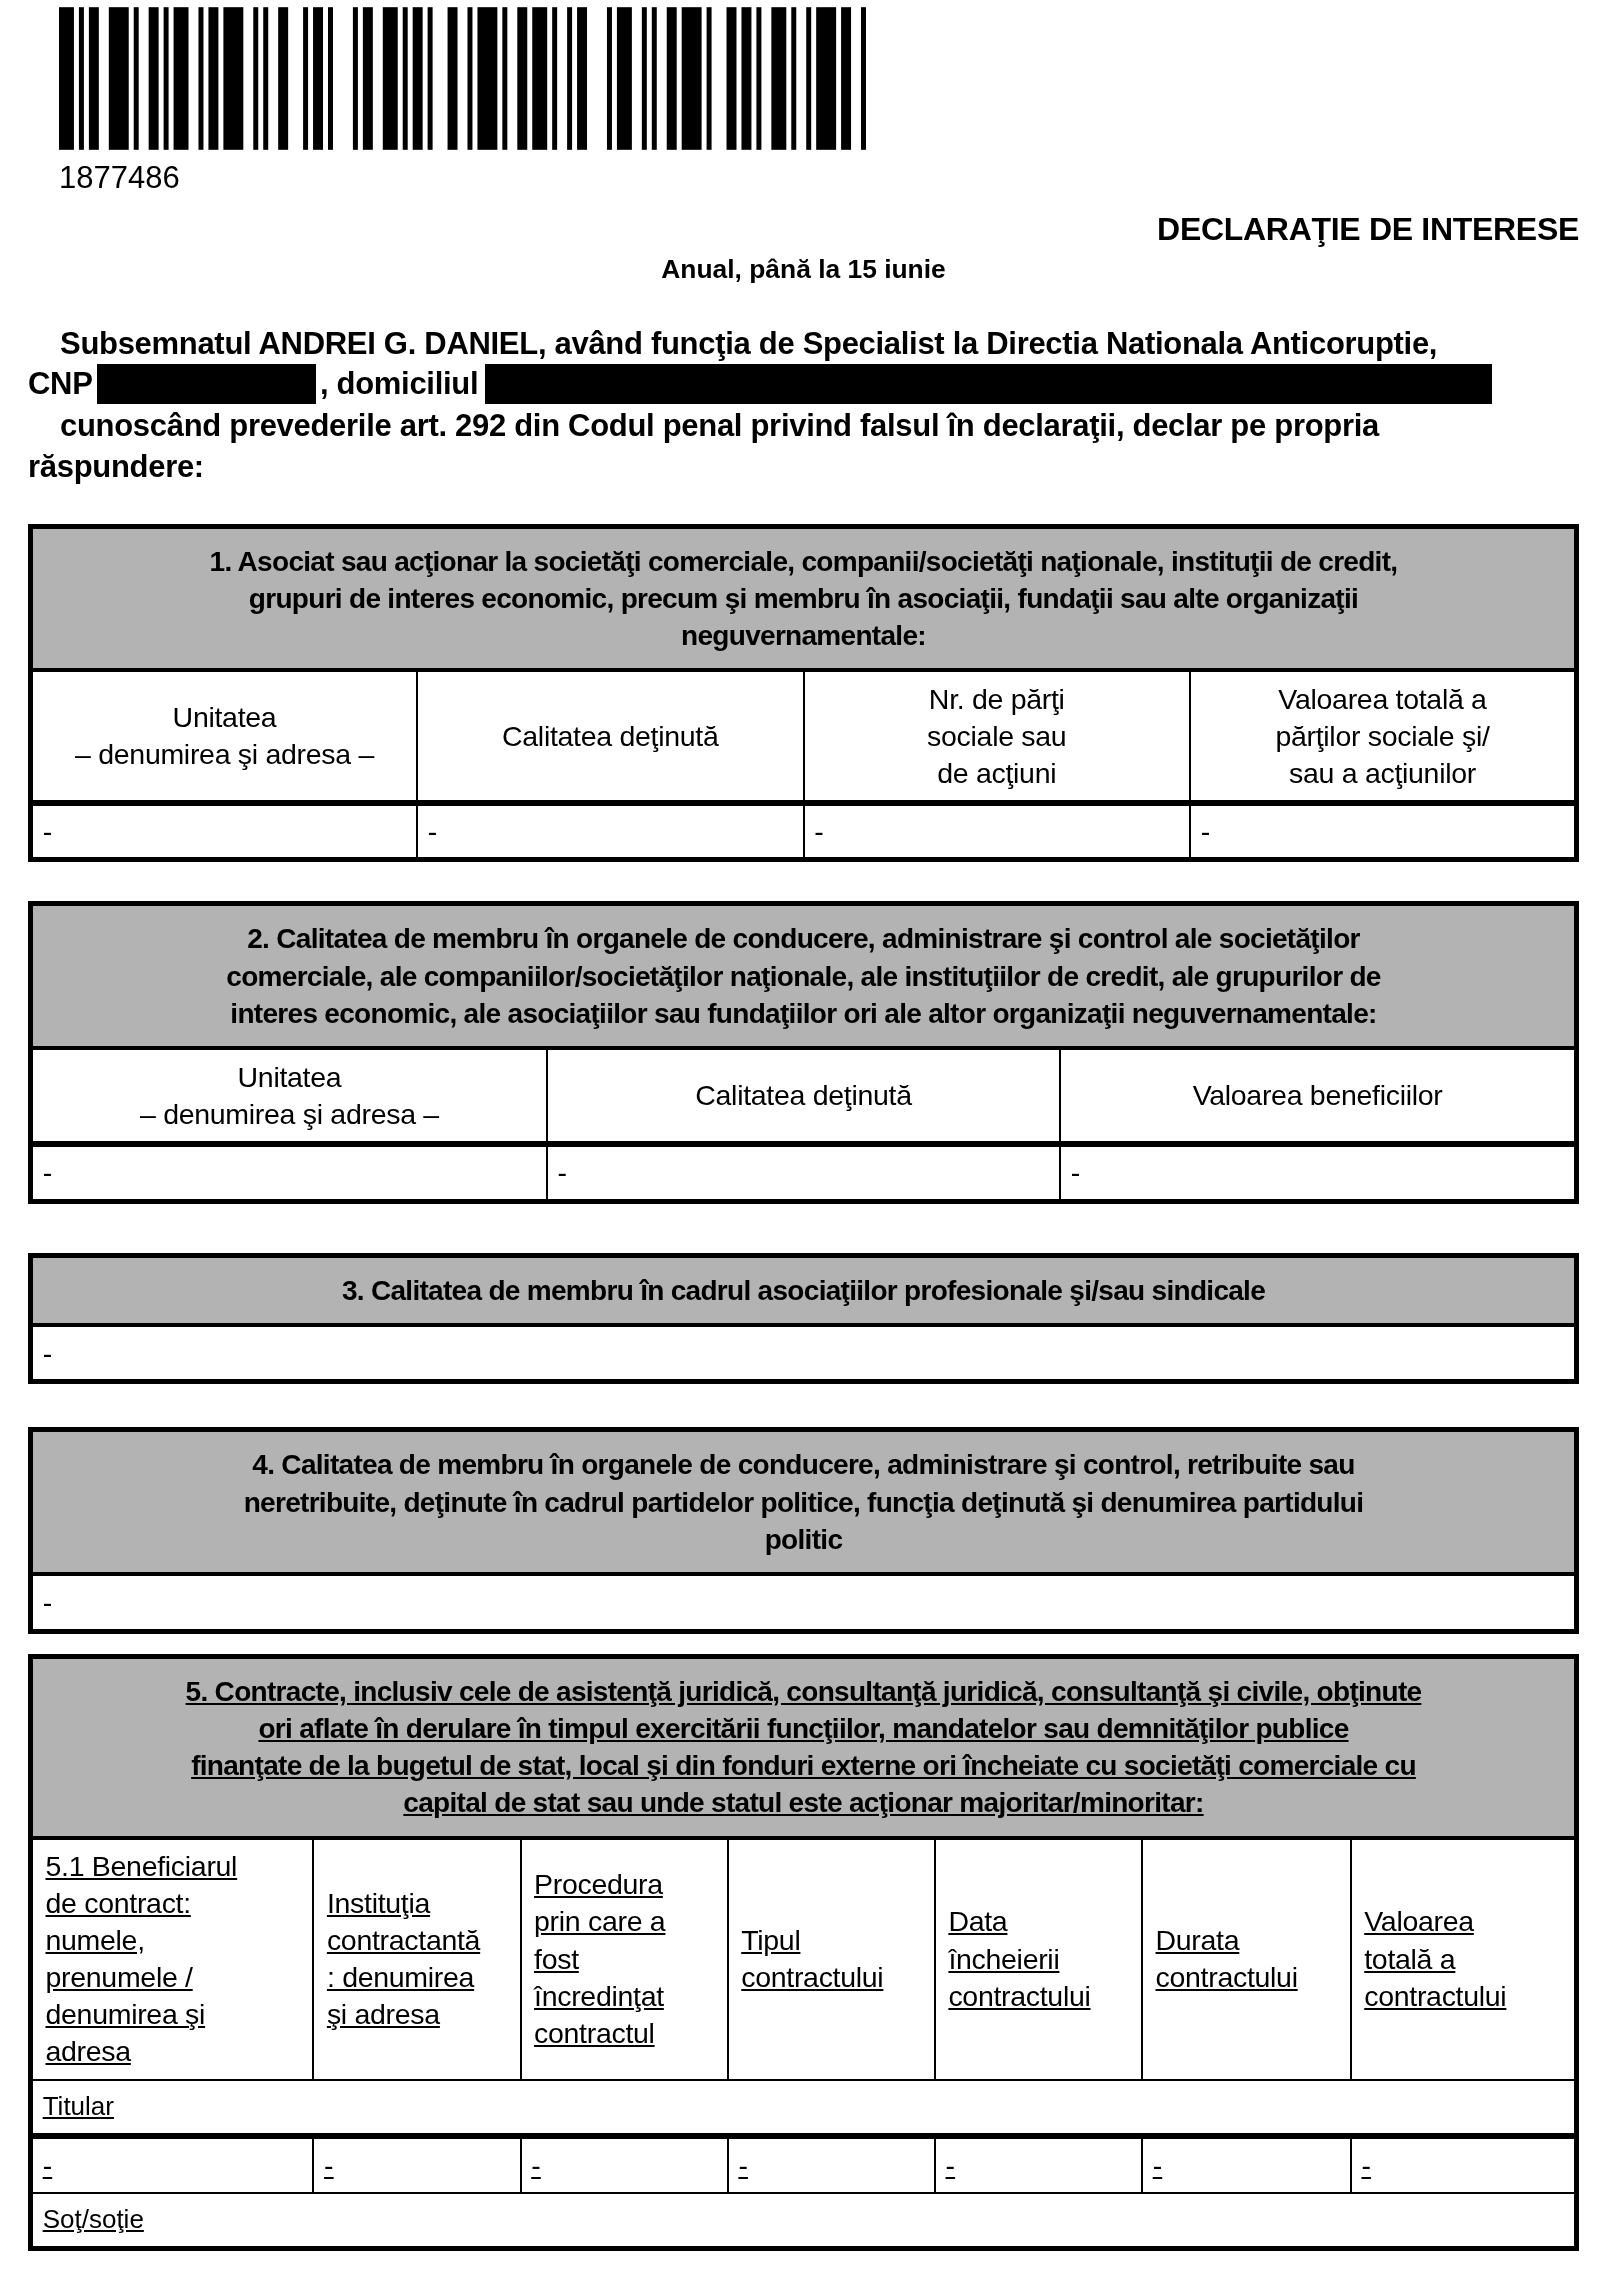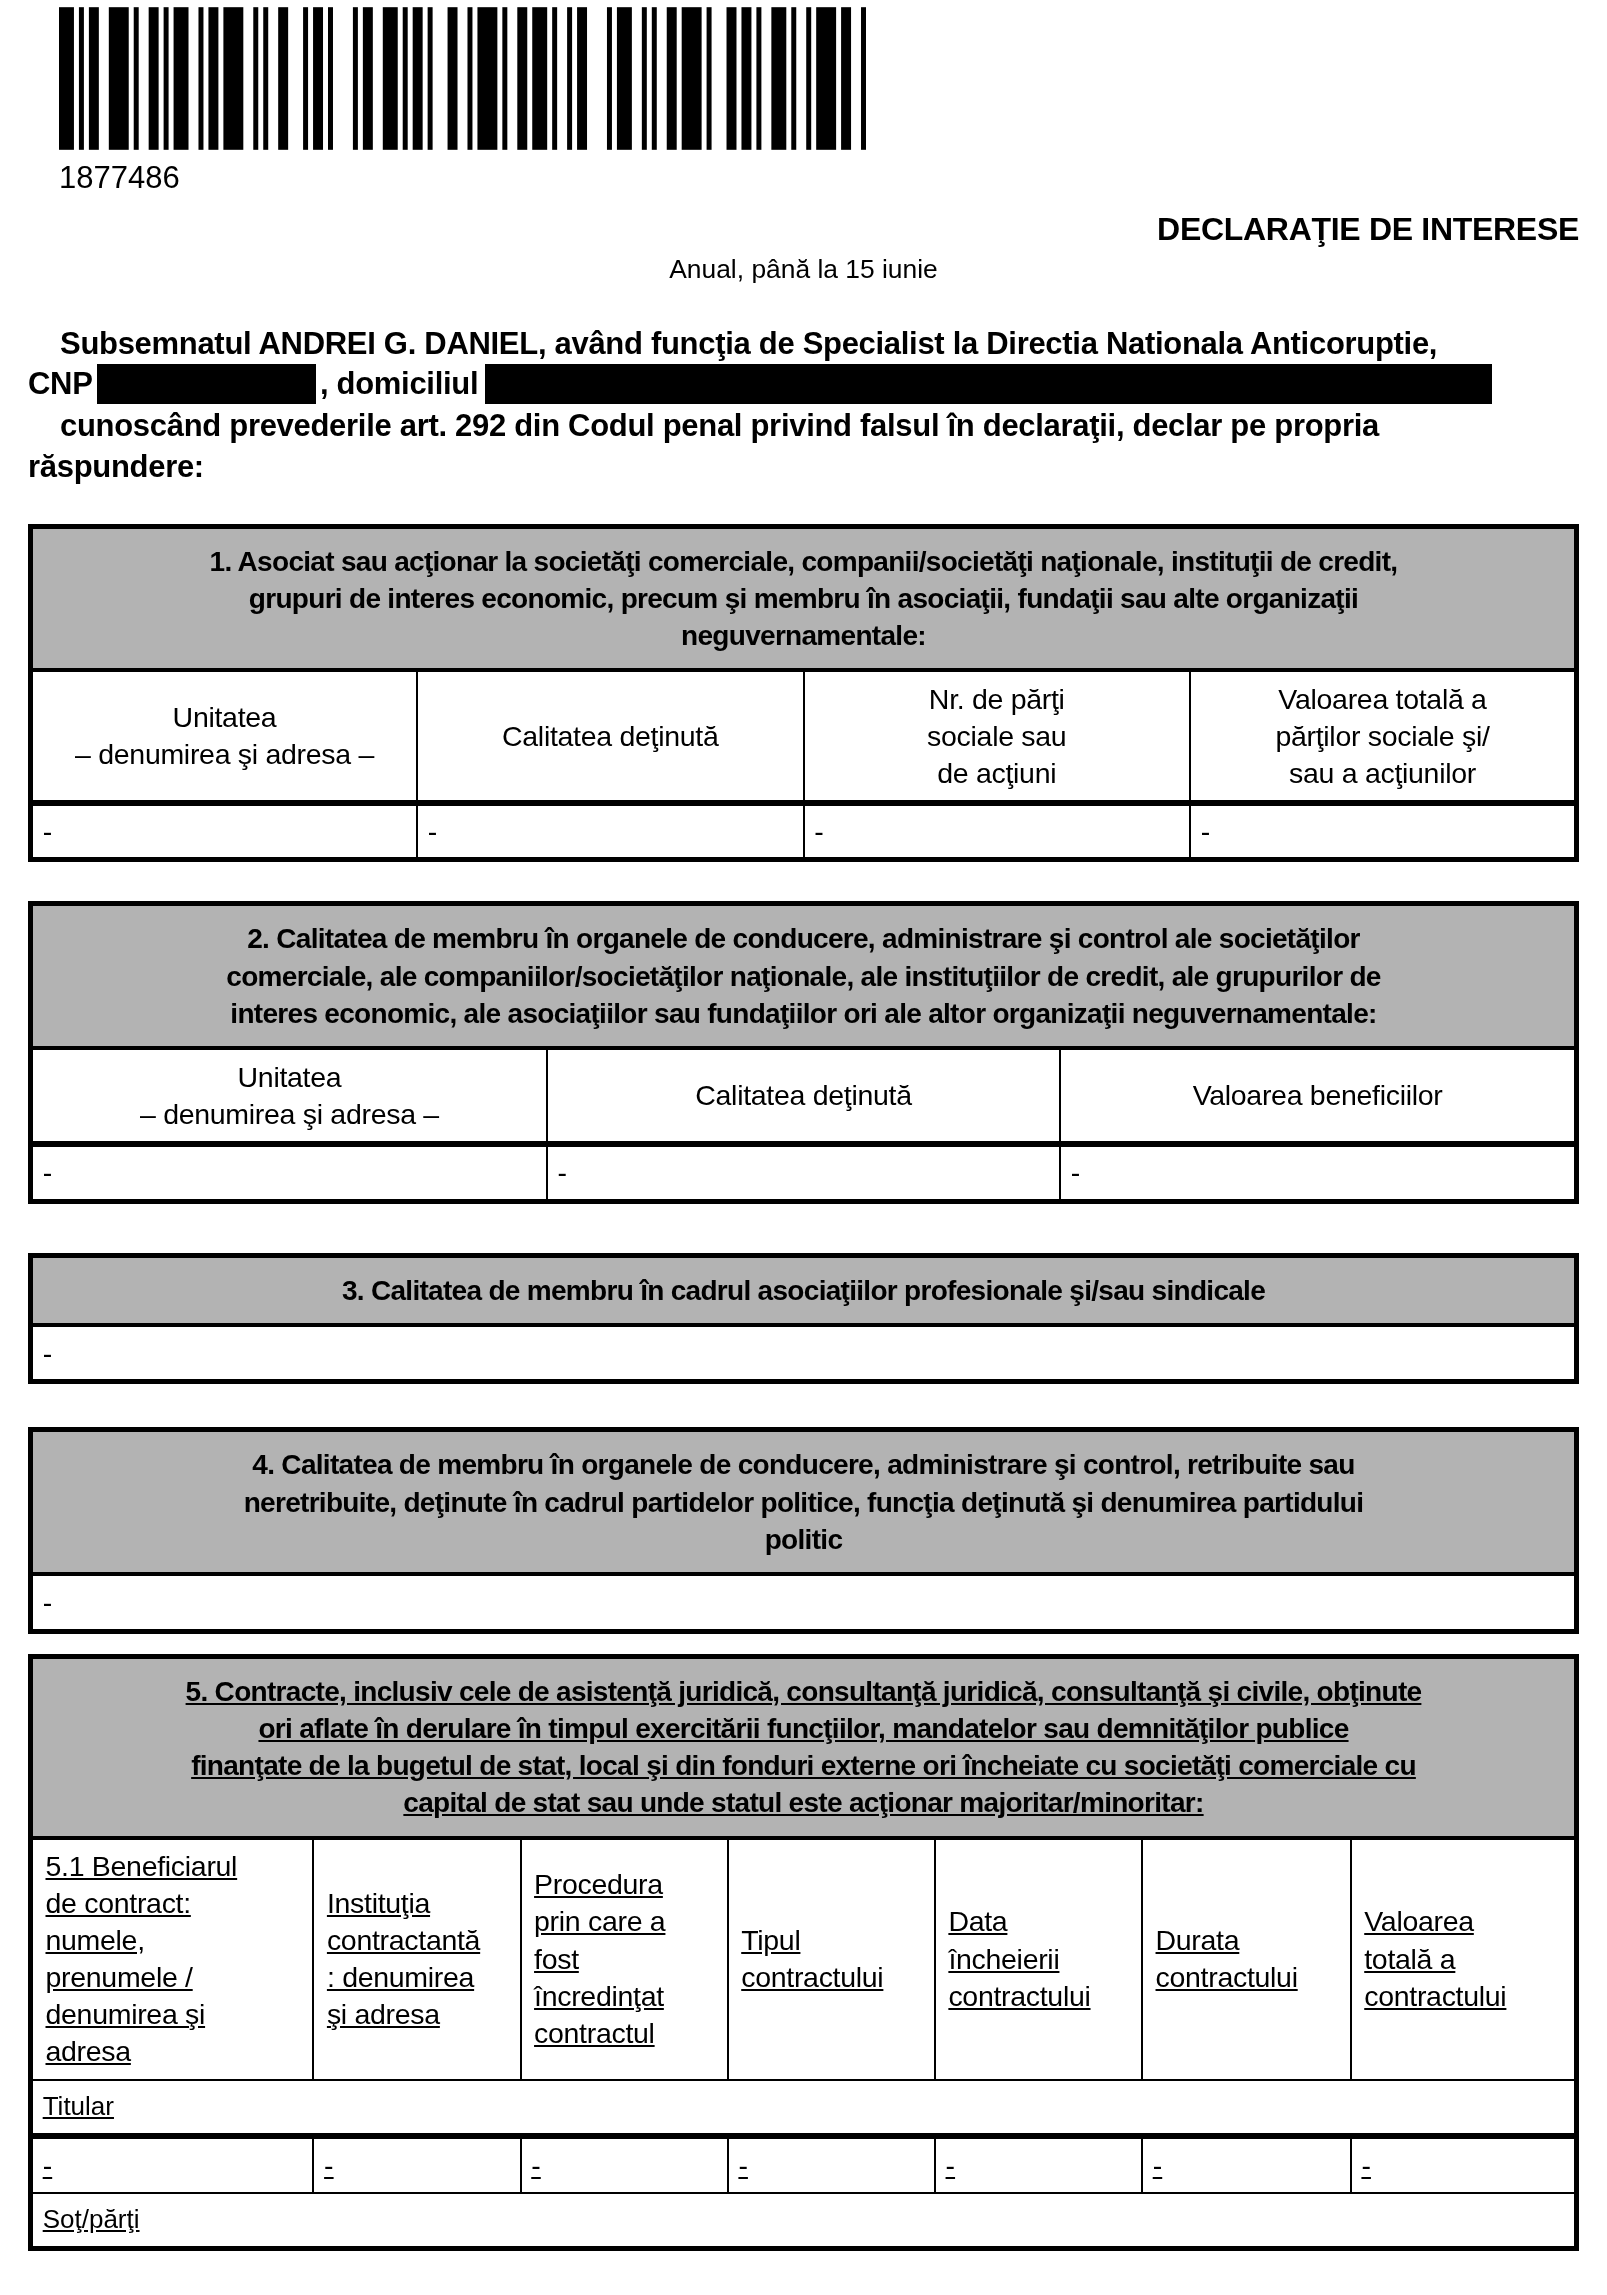--- a/index.html
+++ b/index.html
@@ -11,21 +11,21 @@
   }
   .page { padding: 7px 28px 0 28px; width: 1607px; }
 
   
   .barcode-wrap { margin-left: 31px; }
   .barcode-svg { display: block; }
   .barcode-number { font-size: 31px; margin-top: 9.7px; }
 
   
   .doc-title { text-align: right; font-size: 32px; font-weight: bold; margin-top: 15.3px; letter-spacing: -0.3px; }
-  .doc-subtitle { text-align: center; font-size: 26.4px; font-weight: normal; margin-top: 5.6px; }
+  .doc-subtitle { text-align: center; font-size: 26.4px; font-weight: bold; margin-top: 5.6px; }
 
   
   .intro { margin-top: 39px; font-size: 31px; font-weight: bold; line-height: 1.32; letter-spacing: -0.3px; }
   .intro p { margin: 0; }
   .intro .indent { text-indent: 32px; }
   .cnp-line { margin: 2.8px 0; }
   .redact { display: inline-block; background: #000; height: 40px; vertical-align: -9.7px; }
   .redact.cnp  { width: 219px; margin: 0 4.2px; }
   .redact.addr { width: 1007px; margin-left: 7px; }
 
@@ -256,19 +256,19 @@
     <tr class="dash">
       <td>-</td>
       <td>-</td>
       <td>-</td>
       <td>-</td>
       <td>-</td>
       <td>-</td>
       <td>-</td>
     </tr>
     <tr class="rowlabel">
-          <td colspan="7">Soţ/părţi</td>
+          <td colspan="7">Soţ/soţie</td>
         </tr>
   </tbody>
     </table>
 
 </div>
 
 
 </body></html>

